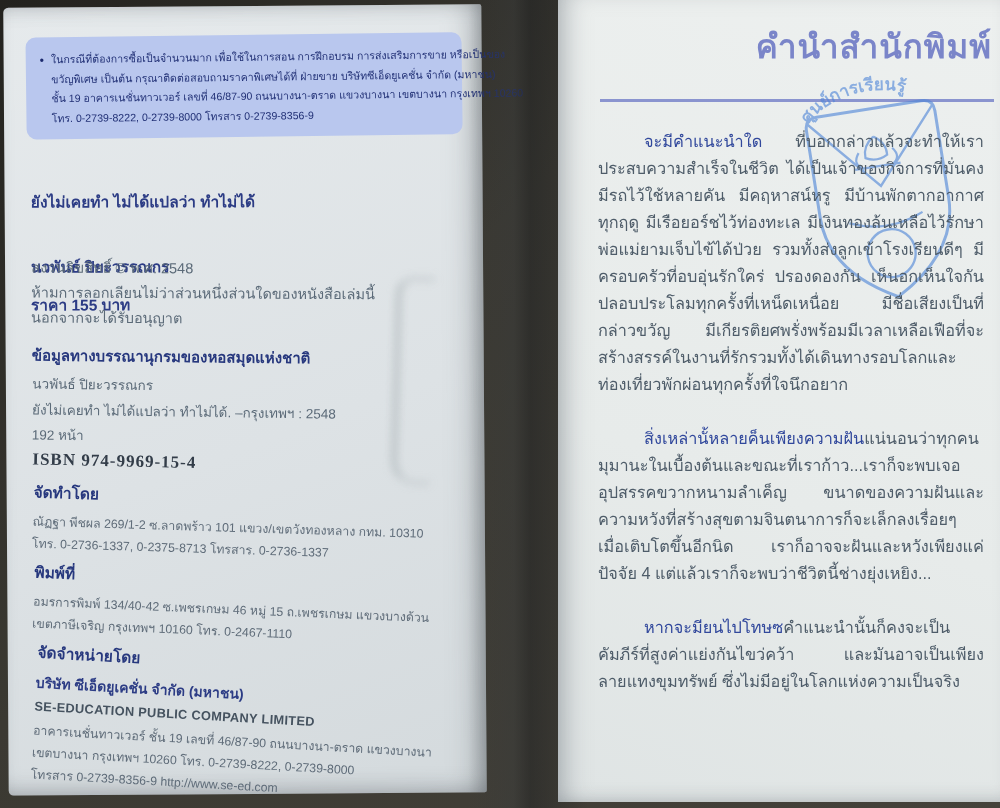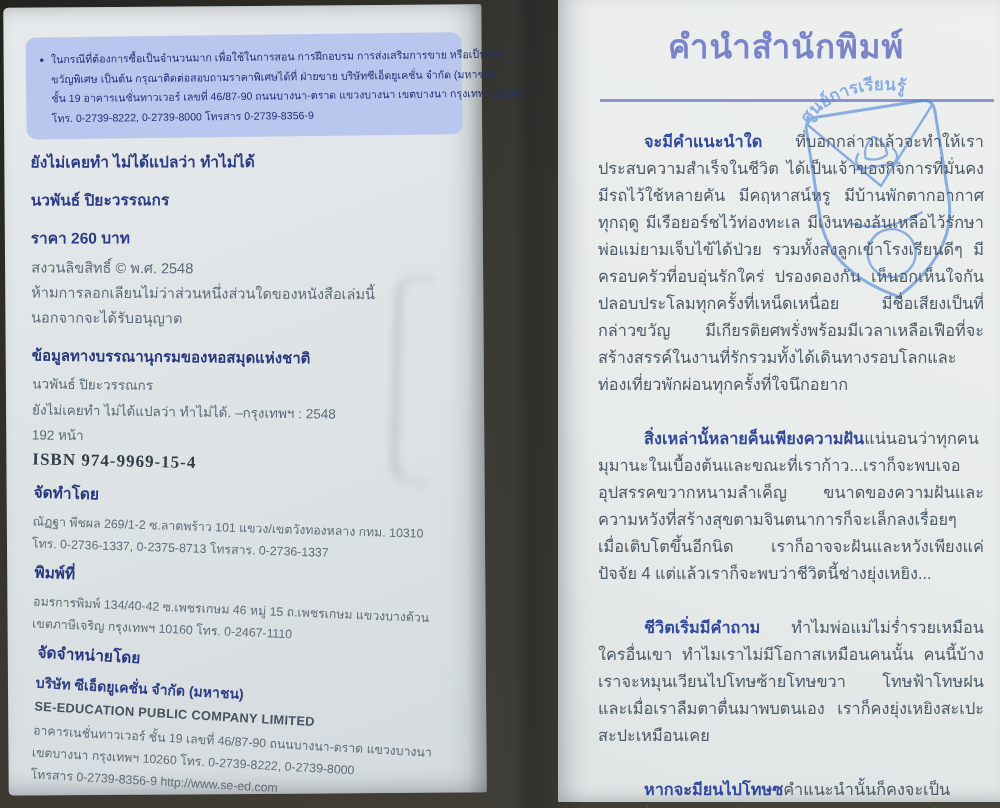--- a/index.html
+++ b/index.html
@@ -24,21 +24,21 @@
     background:#b9c7ee;border-radius:10px;
     padding:13px 0 0 14px;box-sizing:border-box;
     transform:rotate(-0.3deg);transform-origin:0 0;
     display:flex;gap:7px;
   }
   .notice-bullet{color:#1c2a6e;font-size:12px;line-height:20px;}
   .notice-lines{color:#223176;font-size:10.6px;line-height:19.5px;}
   .notice-lines div{white-space:nowrap;}
   .lp-block{position:absolute;left:26px;transform-origin:0 50%;}
   .lp-title{top:142px;font-weight:bold;color:#2c3c85;font-size:15.5px;transform:rotate(.3deg);}
-  .lp-title .row{margin-bottom:13px;}
+  .lp-title .row{margin-bottom:13px;margin-top:40px;}
   .lp-title .price{margin-top:9px;}
   .lp-copy{top:248px;color:#5b6a78;font-size:14.5px;line-height:25px;transform:rotate(.7deg);}
   .lp-biblio-h{top:336px;font-weight:bold;color:#27387e;font-size:15px;transform:rotate(1deg);}
   .lp-biblio{top:364px;color:#5b6a78;font-size:13.5px;line-height:25.5px;transform:rotate(1.2deg);}
   .lp-isbn{top:442px;color:#333d49;font-size:17px;font-weight:bold;
     font-family:"Liberation Serif","DejaVu Serif",serif;letter-spacing:1px;transform:rotate(1.6deg);}
   .lp-sec-h{font-weight:bold;color:#27387e;font-size:15.5px;}
   .lp-sec-lines{color:#5f6c79;font-size:12.3px;line-height:22px;margin-top:6px;}
   .sec-produced{top:472px;transform:rotate(2.2deg);}
   .sec-printed{top:552px;transform:rotate(2.8deg);}
@@ -58,29 +58,29 @@
   }
   
   .right-page{
     left:558px;top:0;width:442px;height:802px;
     background:linear-gradient(200deg,#edf0ef 0%,#e7ebea 60%,#dfe4e4 100%);
     box-shadow:inset 20px 0 26px -14px rgba(110,118,126,.5),
                inset 0 -12px 18px -12px rgba(100,106,112,.35);
   }
   .rp-title{
     position:absolute;left:110px;right:8px;top:20px;
-    text-align:left;color:#7a85c9;font-size:33px;font-weight:bold;letter-spacing:1px;
+    text-align:right;color:#7a85c9;font-size:33px;font-weight:bold;letter-spacing:1px;
   }
   .rp-underline{position:absolute;left:42px;right:6px;top:99px;height:2.5px;background:#8a94cf;}
   .rp-paras{position:absolute;left:40px;right:16px;top:128px;}
   .rp-paras p{
     margin:0 0 27px 0;text-indent:46px;text-align:justify;
     color:#4e5c69;font-size:16.3px;line-height:27px;
   }
-  .rp-paras .lead{font-weight:bold;color:#31489c;margin-top:41px;}
+  .rp-paras .lead{font-weight:normal;color:#31489c;margin-top:41px;}
   .stamp{position:absolute;left:228px;top:58px;width:190px;height:256px;
     opacity:.62;transform:rotate(-9deg);pointer-events:none;}
   .stamp svg{width:100%;height:100%;}
 </style>
 </head>
 <body>
 
 <div class="page left-page">
 
   <div class="notice-box">
@@ -89,21 +89,21 @@
       <div>ในกรณีที่ต้องการซื้อเป็นจำนวนมาก เพื่อใช้ในการสอน การฝึกอบรม การส่งเสริมการขาย หรือเป็นของ</div>
       <div>ขวัญพิเศษ เป็นต้น กรุณาติดต่อสอบถามราคาพิเศษได้ที่ ฝ่ายขาย บริษัทซีเอ็ดยูเคชั่น จำกัด (มหาชน)</div>
       <div>ชั้น 19 อาคารเนชั่นทาวเวอร์ เลขที่ 46/87-90 ถนนบางนา-ตราด แขวงบางนา เขตบางนา กรุงเทพฯ 10260</div>
       <div>โทร. 0-2739-8222, 0-2739-8000 โทรสาร 0-2739-8356-9</div>
     </div>
   </div>
 
   <div class="lp-block lp-title">
     <div class="row">ยังไม่เคยทำ ไม่ได้แปลว่า ทำไม่ได้</div>
     <div class="row">นวพันธ์ ปิยะวรรณกร</div>
-    <div class="row price">ราคา 260 บาท</div>
+    <div class="row price">ราคา 155 บาท</div>
   </div>
 
   <div class="lp-block lp-copy">
     <div>สงวนลิขสิทธิ์ © พ.ศ. 2548</div>
     <div>ห้ามการลอกเลียนไม่ว่าส่วนหนึ่งส่วนใดของหนังสือเล่มนี้</div>
     <div>นอกจากจะได้รับอนุญาต</div>
   </div>
 
   <div class="lp-block lp-biblio-h">ข้อมูลทางบรรณานุกรมของหอสมุดแห่งชาติ</div>
 
@@ -171,19 +171,16 @@
   </div>
 
   <div class="rp-paras">
     <p>
       <span class="lead">จะมีคำแนะนำใด</span><span>  ที่บอกกล่าวแล้วจะทำให้เราประสบความสำเร็จในชีวิต  ได้เป็นเจ้าของกิจการที่มั่นคง  มีรถไว้ใช้หลายคัน  มีคฤหาสน์หรู  มีบ้านพักตากอากาศทุกฤดู  มีเรือยอร์ชไว้ท่องทะเล  มีเงินทองล้นเหลือไว้รักษาพ่อแม่ยามเจ็บไข้ได้ป่วย  รวมทั้งส่งลูกเข้าโรงเรียนดีๆ มีครอบครัวที่อบอุ่นรักใคร่ ปรองดองกัน เห็นอกเห็นใจกัน ปลอบประโลมทุกครั้งที่เหน็ดเหนื่อย มีชื่อเสียงเป็นที่กล่าวขวัญ มีเกียรติยศพรั่งพร้อมมีเวลาเหลือเฟือที่จะสร้างสรรค์ในงานที่รักรวมทั้งได้เดินทางรอบโลกและท่องเที่ยวพักผ่อนทุกครั้งที่ใจนึกอยาก</span>
     </p>
     <p>
       <span class="lead">สิ่งเหล่านั้หลายค็นเพียงความฝัน</span><span>แน่นอนว่าทุกคนมุมานะในเบื้องต้นและขณะที่เราก้าว...เราก็จะพบเจออุปสรรคขวากหนามลำเค็ญ ขนาดของความฝันและความหวังที่สร้างสุขตามจินตนาการก็จะเล็กลงเรื่อยๆ เมื่อเติบโตขึ้นอีกนิด เราก็อาจจะฝันและหวังเพียงแค่ปัจจัย 4 แต่แล้วเราก็จะพบว่าชีวิตนี้ช่างยุ่งเหยิง...</span>
     </p>
     <p>
-      <span class="lead">ชีวิตเริ่มมีคำถาม</span><span>  ทำไมพ่อแม่ไม่ร่ำรวยเหมือนใครอื่นเขา ทำไมเราไม่มีโอกาสเหมือนคนนั้น  คนนี้บ้าง  เราจะหมุนเวียนไปโทษซ้ายโทษขวา  โทษฟ้าโทษฝน และเมื่อเราลืมตาตื่นมาพบตนเอง เราก็คงยุ่งเหยิงสะเปะสะปะเหมือนเคย</span>
-    </p>
-    <p>
       <span class="lead">หากจะมียนไปโทษซ</span><span>คำแนะนำนั้นก็คงจะเป็นคัมภีร์ที่สูงค่าแย่งกันไขว่คว้า และมันอาจเป็นเพียงลายแทงขุมทรัพย์ ซึ่งไม่มีอยู่ในโลกแห่งความเป็นจริง</span>
     </p>
   </div>
 </div>
 
 </body></html>

